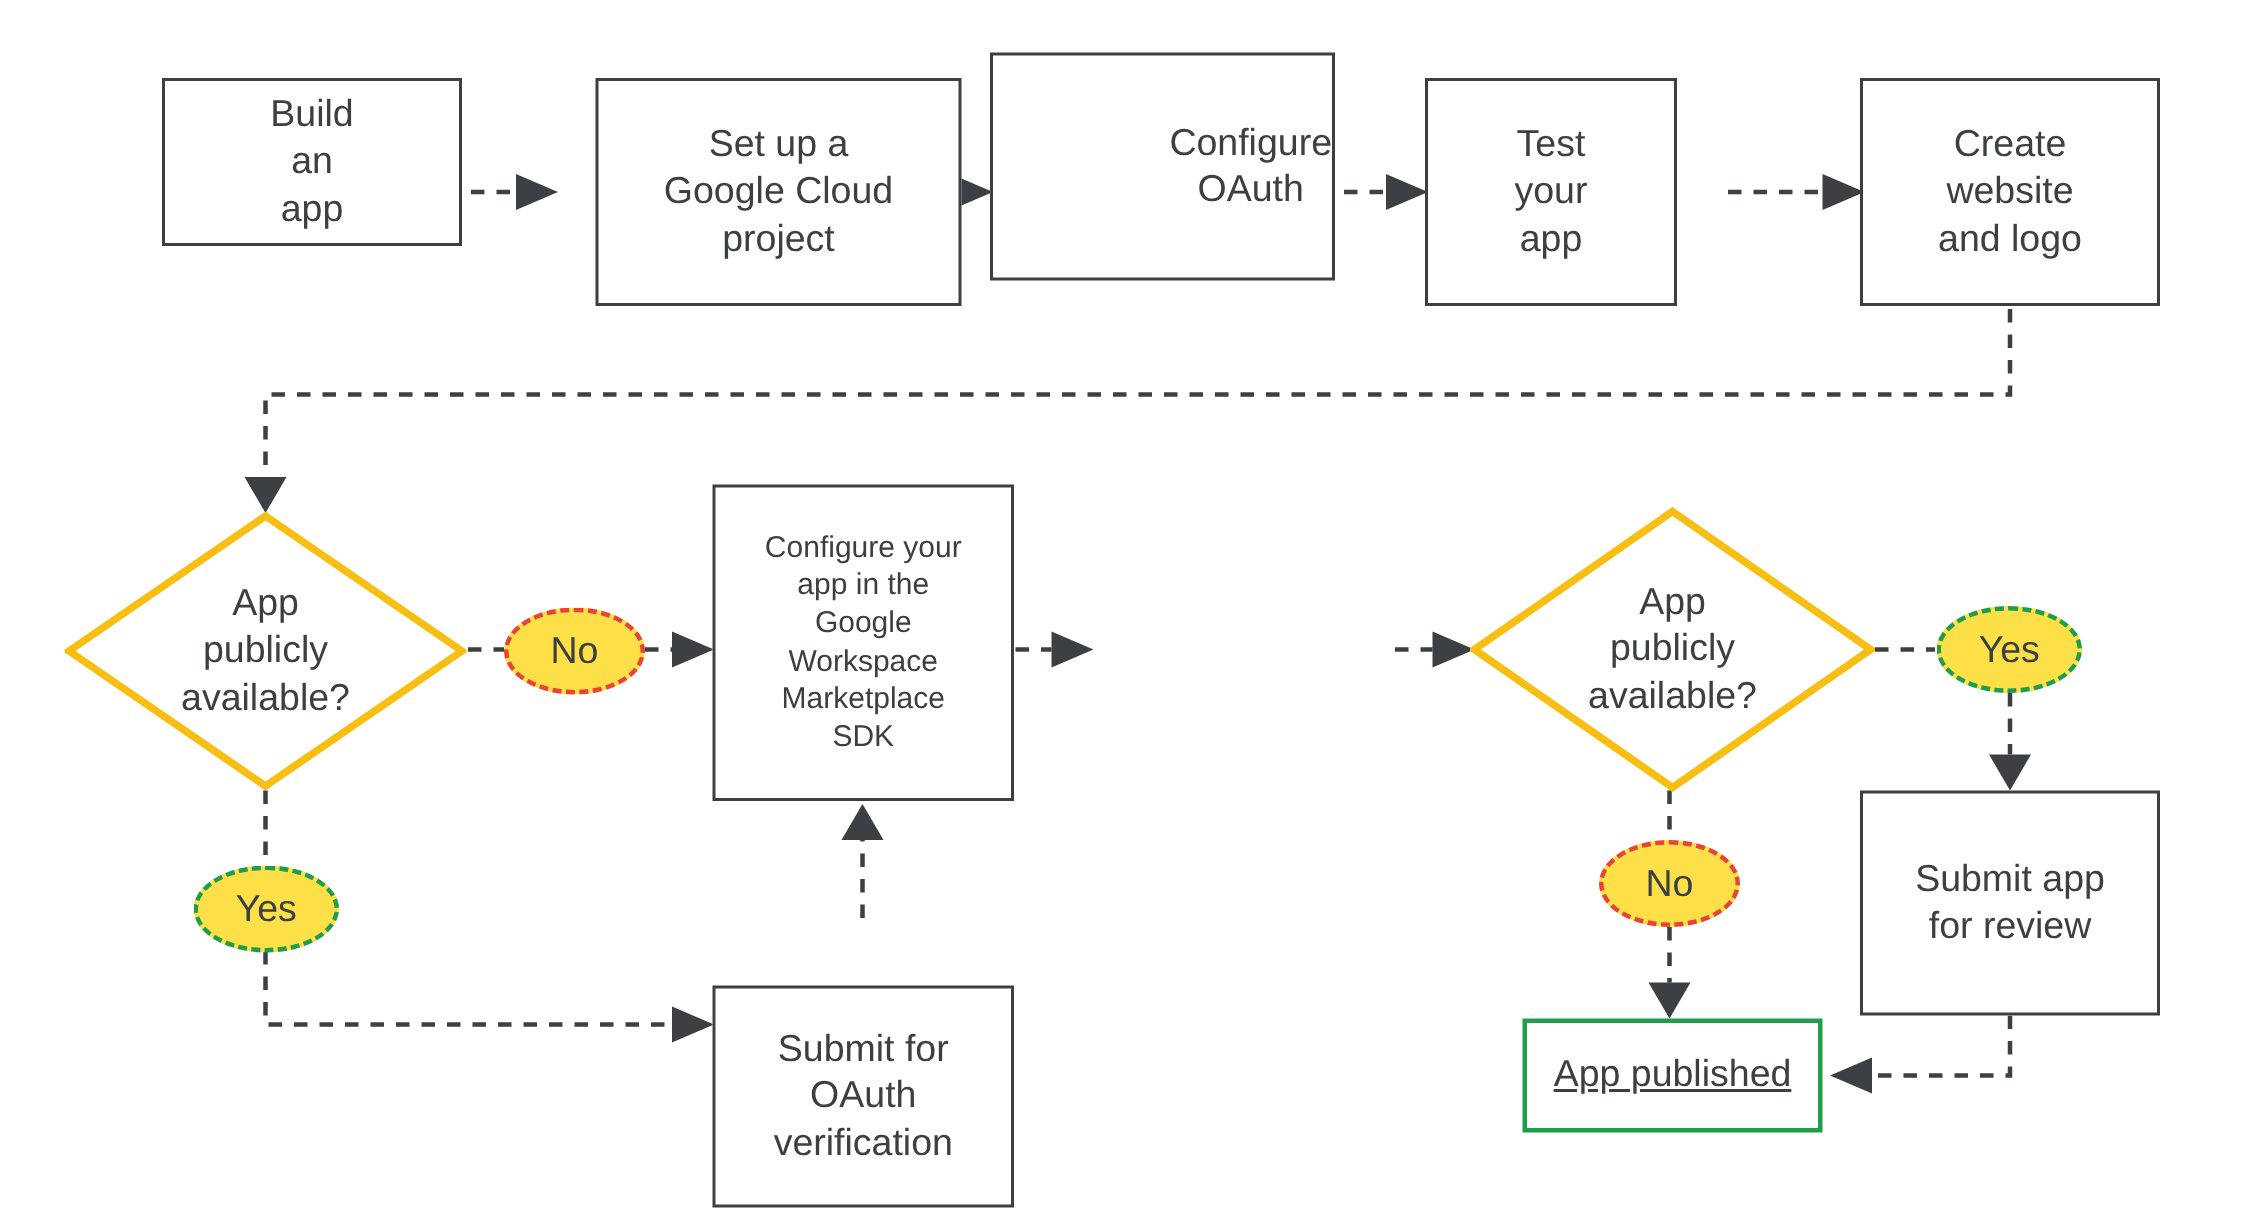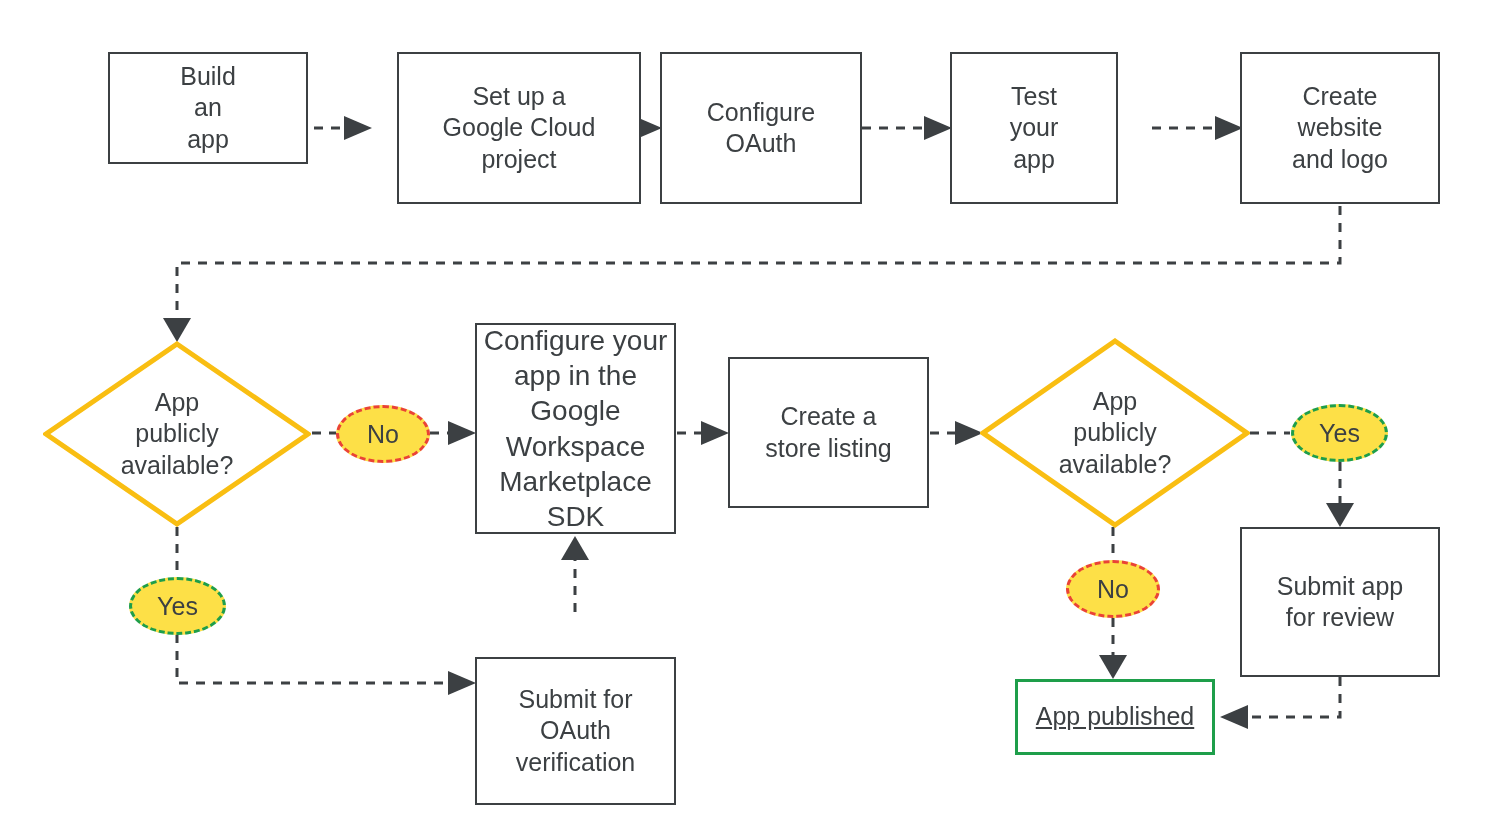--- a/index.html
+++ b/index.html
@@ -17,21 +17,21 @@
     text-align:center;
     color:#3C4043;
     line-height:1.26;
     background:#ffffff;
     z-index:3;
   }
   .proc{
     border:2px solid #3C4043;
     font-size:25px;
   }
-  .proc.small{font-size:28px;}
+  .proc.small{font-size:20px;}
   .terminal{
     border:3px solid #1E9E4A;
     font-size:25px;
   }
   .label-pill{
     position:absolute;
     box-sizing:border-box;
     display:flex;align-items:center;justify-content:center;
     font-size:25px;color:#3C4043;
     background:#fde047;
@@ -114,21 +114,21 @@
   </svg>
 
   <div class="node proc" style="left:65px;top:52px;width:200px;height:112px;margin-left:43px;">
     <span>Build<br>an<br>app</span>
   </div>
 
   <div class="node proc" style="left:369px;top:52px;width:244px;height:152px;margin-left:28px;">
     <span>Set up a<br>Google Cloud<br>project</span>
   </div>
 
-  <div class="node proc" style="left:660px;top:52px;width:202px;height:152px;">
+  <div class="node proc" style="left:660px;top:35px;width:230px;height:152px;justify-content:flex-end;">
     <span>Configure<br>OAuth</span>
   </div>
 
   <div class="node proc" style="left:950px;top:52px;width:168px;height:152px;">
     <span>Test<br>your<br>app</span>
   </div>
 
   <div class="node proc" style="left:1240px;top:52px;width:200px;height:152px;">
     <span>Create<br>website<br>and logo</span>
   </div>
@@ -145,23 +145,20 @@
   </div>
 
   <div class="label-pill pill-yes" style="left:129px;top:577px;width:97px;height:58px;">
     <span>Yes</span>
   </div>
 
   <div class="node proc small" style="left:475px;top:323px;width:201px;height:211px;">
     <span>Configure your<br>app in the<br>Google<br>Workspace<br>Marketplace<br>SDK</span>
   </div>
 
-  <div class="node proc" style="left:728px;top:357px;width:201px;height:151px;">
-    <span>Create a<br>store listing</span>
-  </div>
 
   <div class="diamond-wrap" style="left:980px;top:338px;width:270px;height:190px;">
     <svg width="270" height="190">
       <polygon points="135,3 267,95 135,187 3,95" fill="#ffffff" stroke="#F9BE12" stroke-width="5" stroke-linejoin="miter"></polygon>
     </svg>
     <div class="diamond-text">App<br>publicly<br>available?</div>
   </div>
 
   <div class="label-pill pill-yes" style="left:1291px;top:404px;width:97px;height:58px;">
     <span>Yes</span>

